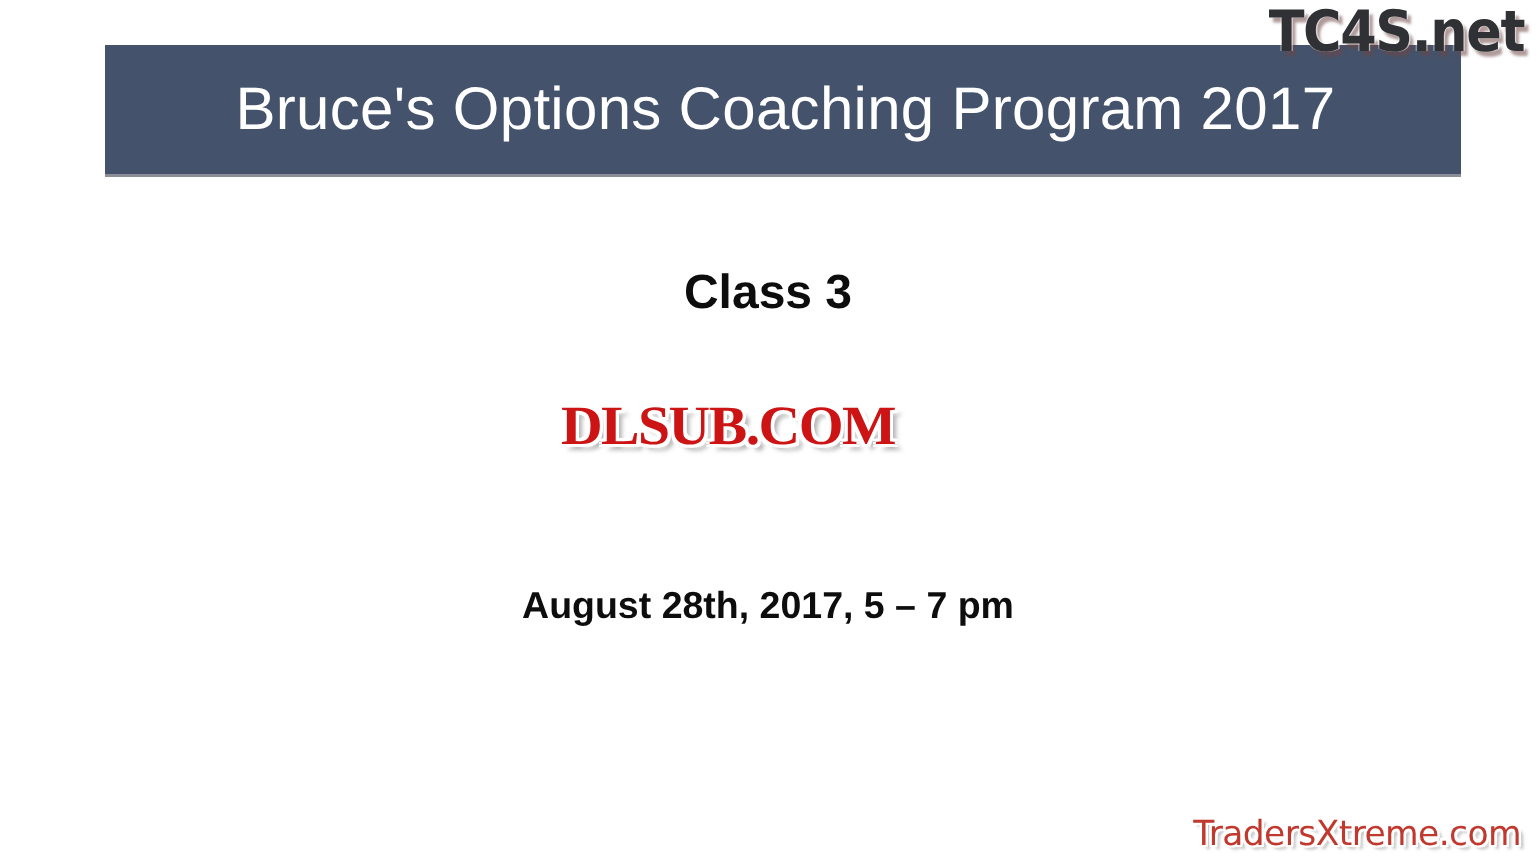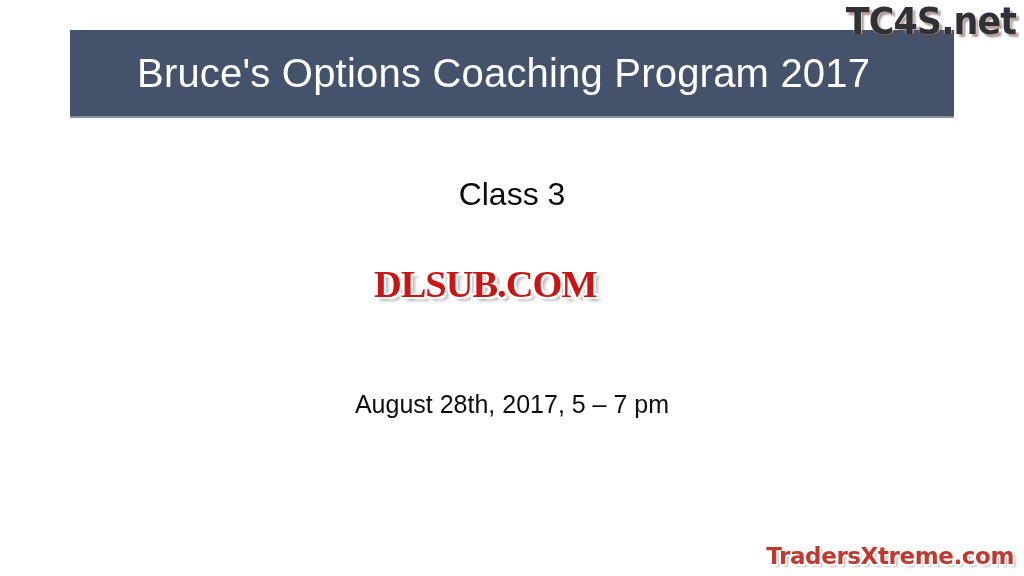--- a/index.html
+++ b/index.html
@@ -22,20 +22,21 @@
   .title-banner {
     position: absolute;
     left: 70px;
     top: 30px;
     width: 884px;
     height: 86px;
     background: #44536b;
     box-shadow: 0 2px 0 0 rgba(40,50,66,0.55);
     display: flex;
     align-items: center;
+    padding-left: 20px;
   }
   .title-text {
     color: #ffffff;
     font-family: "Liberation Sans", sans-serif;
     font-size: 40px;
     font-weight: 400;
     letter-spacing: 0.2px;
     line-height: 1;
     padding-left: 67px;
     white-space: nowrap;
@@ -49,21 +50,21 @@
     width: 1024px;
     height: 576px;
     pointer-events: none;
   }
   .body-line {
     position: absolute;
     width: 100%;
     text-align: center;
     color: #0d0d0d;
     font-family: "Liberation Sans", sans-serif;
-    font-weight: 400;
+    font-weight: 700;
     line-height: 1;
     white-space: nowrap;
   }
   .line-class {
     top: 178px;
     font-size: 32px;
   }
   .line-subject {
     top: 280px;
     font-size: 22px;
@@ -122,21 +123,21 @@
        3px 3px 2px rgba(110,70,70,0.55);
   }
 
   
   .tx-watermark {
     position: absolute;
     right: 10px;
     bottom: 8px;
     font-family: "DejaVu Sans", sans-serif;
     font-size: 23px;
-    font-weight: bold;
+    font-weight: normal;
     color: #c1392e;
     letter-spacing: -0.4px;
     line-height: 1;
     white-space: nowrap;
     text-shadow:
        1.5px 0 0 #ffffff,
       -1.5px 0 0 #ffffff,
        0 1.5px 0 #ffffff,
        0 -1.5px 0 #ffffff,
        1.5px 1.5px 0 #ffffff,

